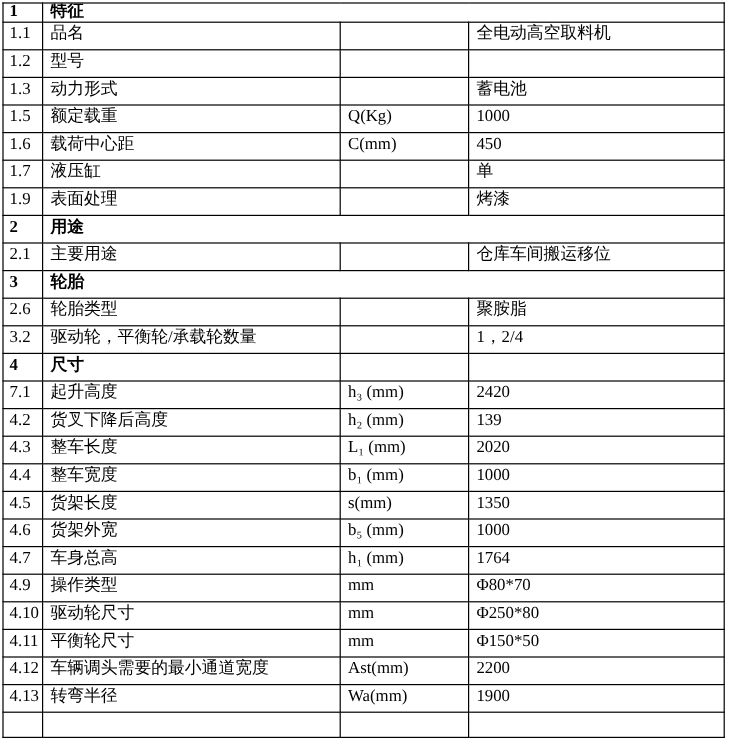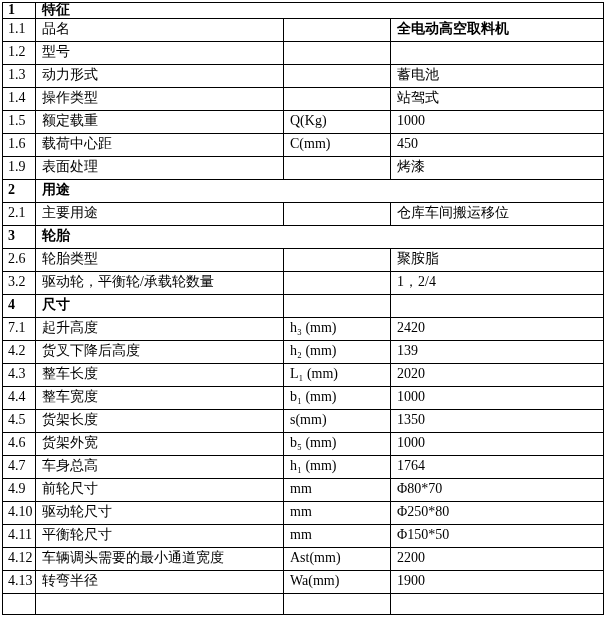--- a/index.html
+++ b/index.html
@@ -32,21 +32,21 @@
     padding: 0 2px 0 6px;
     line-height: 1.05;
     white-space: nowrap;
     overflow: hidden;
   }
   tr { height: 23px; }
   tr.row-first { height: 13px; }
   tr.row-partial { height: 21.5px; }
   td.num-cell { padding-left: 5px; }
   .section td { font-weight: bold; }
-  td.bold-value { font-weight: bold; }
+  td.bold-value { font-weight: normal; }
 </style>
 </head>
 <body>
 
 <div class="page">
   <table class="spec">
     <colgroup>
       <col class="c-num">
       <col class="c-label">
       <col class="c-unit">
@@ -69,38 +69,38 @@
           <td class="unit-cell"></td>
           <td class="value-cell"></td>
         </tr>
         <tr>
           <td class="num-cell">1.3</td>
           <td class="label-cell">动力形式</td>
           <td class="unit-cell"></td>
           <td class="value-cell">蓄电池</td>
         </tr>
         <tr>
-          <td class="num-cell">1.4</td>
-          <td class="label-cell">操作类型</td>
-          <td class="unit-cell"></td>
-          <td class="value-cell">站驾式</td>
-        </tr>
-        <tr>
           <td class="num-cell">1.5</td>
           <td class="label-cell">额定载重</td>
           <td class="unit-cell">Q(Kg)</td>
           <td class="value-cell">1000</td>
         </tr>
         <tr>
           <td class="num-cell">1.6</td>
           <td class="label-cell">载荷中心距</td>
           <td class="unit-cell">C(mm)</td>
           <td class="value-cell">450</td>
         </tr>
         <tr>
+          <td class="num-cell">1.7</td>
+          <td class="label-cell">液压缸</td>
+          <td class="unit-cell"></td>
+          <td class="value-cell">单</td>
+        </tr>
+        <tr>
           <td class="num-cell">1.9</td>
           <td class="label-cell">表面处理</td>
           <td class="unit-cell"></td>
           <td class="value-cell">烤漆</td>
         </tr>
         <tr class="section">
           <td class="num-cell">2</td>
           <td class="label-cell" colspan="3">用途</td>
         </tr>
         <tr>
@@ -168,21 +168,21 @@
           <td class="value-cell">1000</td>
         </tr>
         <tr>
           <td class="num-cell">4.7</td>
           <td class="label-cell">车身总高</td>
           <td class="unit-cell">h₁ (mm)</td>
           <td class="value-cell">1764</td>
         </tr>
         <tr>
           <td class="num-cell">4.9</td>
-          <td class="label-cell">前轮尺寸</td>
+          <td class="label-cell">操作类型</td>
           <td class="unit-cell">mm</td>
           <td class="value-cell">Φ80*70</td>
         </tr>
         <tr>
           <td class="num-cell">4.10</td>
           <td class="label-cell">驱动轮尺寸</td>
           <td class="unit-cell">mm</td>
           <td class="value-cell">Φ250*80</td>
         </tr>
         <tr>

